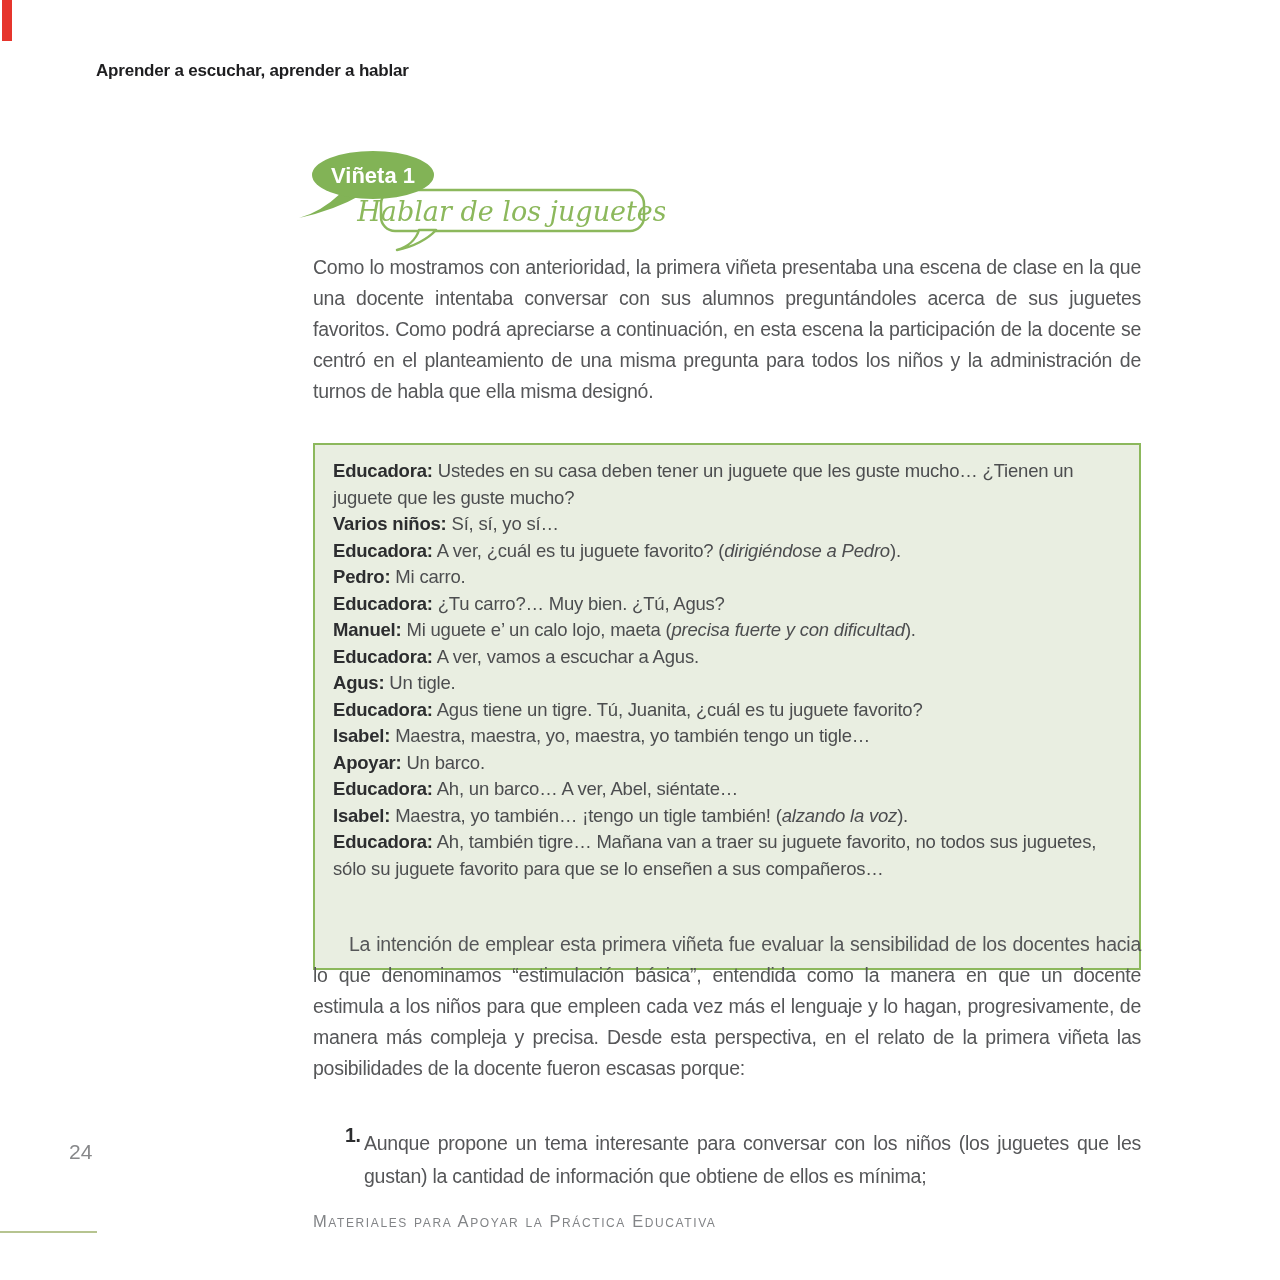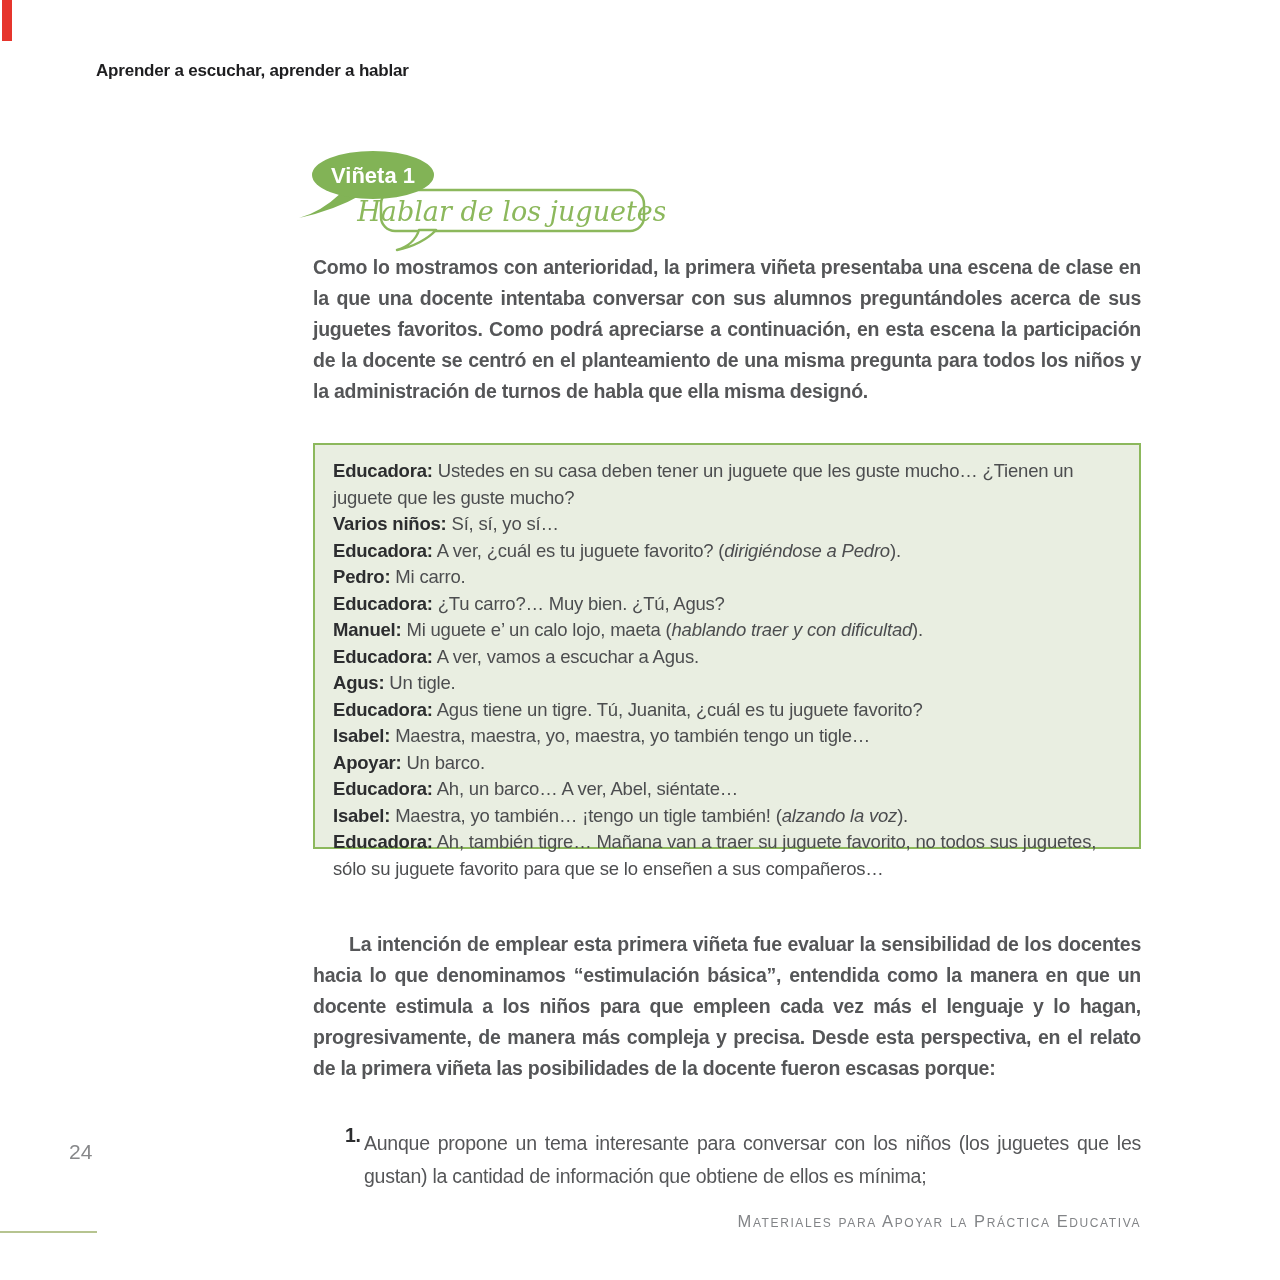--- a/index.html
+++ b/index.html
@@ -8,40 +8,40 @@
   .abs{position:absolute;}
 
   .red-tab{left:2px;top:0;width:10px;height:41px;background:#e6352c;}
 
   .page-header{left:96px;top:61px;font-size:17px;font-weight:bold;color:#1e1e20;
                letter-spacing:-0.2px;}
 
   .badge-svg{left:295px;top:146px;}
 
   .para{left:313px;width:828px;font-size:19.5px;line-height:31px;color:#555658;
-        text-align:justify;letter-spacing:-0.25px;font-weight:bold;}
+        text-align:justify;letter-spacing:-0.25px;}
   .p1{top:252px;}
   .p2{top:929px;}
   .p2 .indent{display:inline-block;width:36px;}
 
-  .dialogue-box{left:313px;top:443px;width:828px;height:406px;box-sizing:border-box;
+  .dialogue-box{left:313px;top:443px;width:828px;height:527px;box-sizing:border-box;
         background:#e9eee1;border:2.5px solid #8cb85c;padding:13px 18px 12px 18px;}
   .dialogue-box .dl-line{font-size:18.5px;line-height:26.5px;color:#4c4d4f;
         letter-spacing:-0.2px;}
   .dl-line b{color:#2c2d2f;}
 
   .num-list{left:345px;top:1119px;width:796px;}
   .list-item{display:flex;font-size:19.5px;line-height:33px;color:#555658;
         letter-spacing:-0.25px;}
   .list-number{font-weight:bold;color:#2c2d2f;width:19px;flex:0 0 19px;}
   .list-text{text-align:justify;margin-top:8px;}
 
   .page-number{left:69px;top:1140px;font-size:21px;color:#87888a;}
   .footer-rule{left:0;top:1231px;width:97px;height:2px;background:#b6c490;}
-  .imprint{left:313px;top:1212px;width:828px;text-align:right;color:#828487;
+  .imprint{left:313px;top:1212px;width:828px;text-align:left;color:#828487;
         font-size:16.5px;font-variant:small-caps;letter-spacing:1.6px;}
 </style>
 </head>
 <body>
 
 <div class="abs red-tab"></div>
 
 <div class="abs page-header">Aprender a escuchar, aprender a hablar</div>
 
 <svg class="abs badge-svg" width="370" height="108" viewBox="0 0 370 108">
@@ -57,21 +57,21 @@
 </svg>
 
 <div class="abs para p1">Como lo mostramos con anterioridad, la primera viñeta presentaba una escena de clase en la que una docente intentaba conversar con sus alumnos preguntándoles acerca de sus juguetes favoritos. Como podrá apreciarse a continuación, en esta escena la participación de la docente se centró en el planteamiento de una misma pregunta para todos los niños y la administración de turnos de habla que ella misma designó.</div>
 
 <div class="abs dialogue-box" id="dialogue-box">
     <div class="dl-line"><b>Educadora:</b> Ustedes en su casa deben tener un juguete que les guste mucho… ¿Tienen un juguete que les guste mucho?</div>
     <div class="dl-line"><b>Varios niños:</b> Sí, sí, yo sí…</div>
     <div class="dl-line"><b>Educadora:</b> A ver, ¿cuál es tu juguete favorito? (<i>dirigiéndose a Pedro</i>).</div>
     <div class="dl-line"><b>Pedro:</b> Mi carro.</div>
     <div class="dl-line"><b>Educadora:</b> ¿Tu carro?… Muy bien. ¿Tú, Agus?</div>
-    <div class="dl-line"><b>Manuel:</b> Mi uguete e’ un calo lojo, maeta (<i>hablando traer y con dificultad</i>).</div>
+    <div class="dl-line"><b>Manuel:</b> Mi uguete e’ un calo lojo, maeta (<i>precisa fuerte y con dificultad</i>).</div>
     <div class="dl-line"><b>Educadora:</b> A ver, vamos a escuchar a Agus.</div>
     <div class="dl-line"><b>Agus:</b> Un tigle.</div>
     <div class="dl-line"><b>Educadora:</b> Agus tiene un tigre. Tú, Juanita, ¿cuál es tu juguete favorito?</div>
     <div class="dl-line"><b>Isabel:</b> Maestra, maestra, yo, maestra, yo también tengo un tigle…</div>
     <div class="dl-line"><b>Apoyar:</b> Un barco.</div>
     <div class="dl-line"><b>Educadora:</b> Ah, un barco… A ver, Abel, siéntate…</div>
     <div class="dl-line"><b>Isabel:</b> Maestra, yo también… ¡tengo un tigle también! (<i>alzando la voz</i>).</div>
     <div class="dl-line"><b>Educadora:</b> Ah, también tigre… Mañana van a traer su juguete favorito, no todos sus juguetes, sólo su juguete favorito para que se lo enseñen a sus compañeros…</div>
   </div>
 

